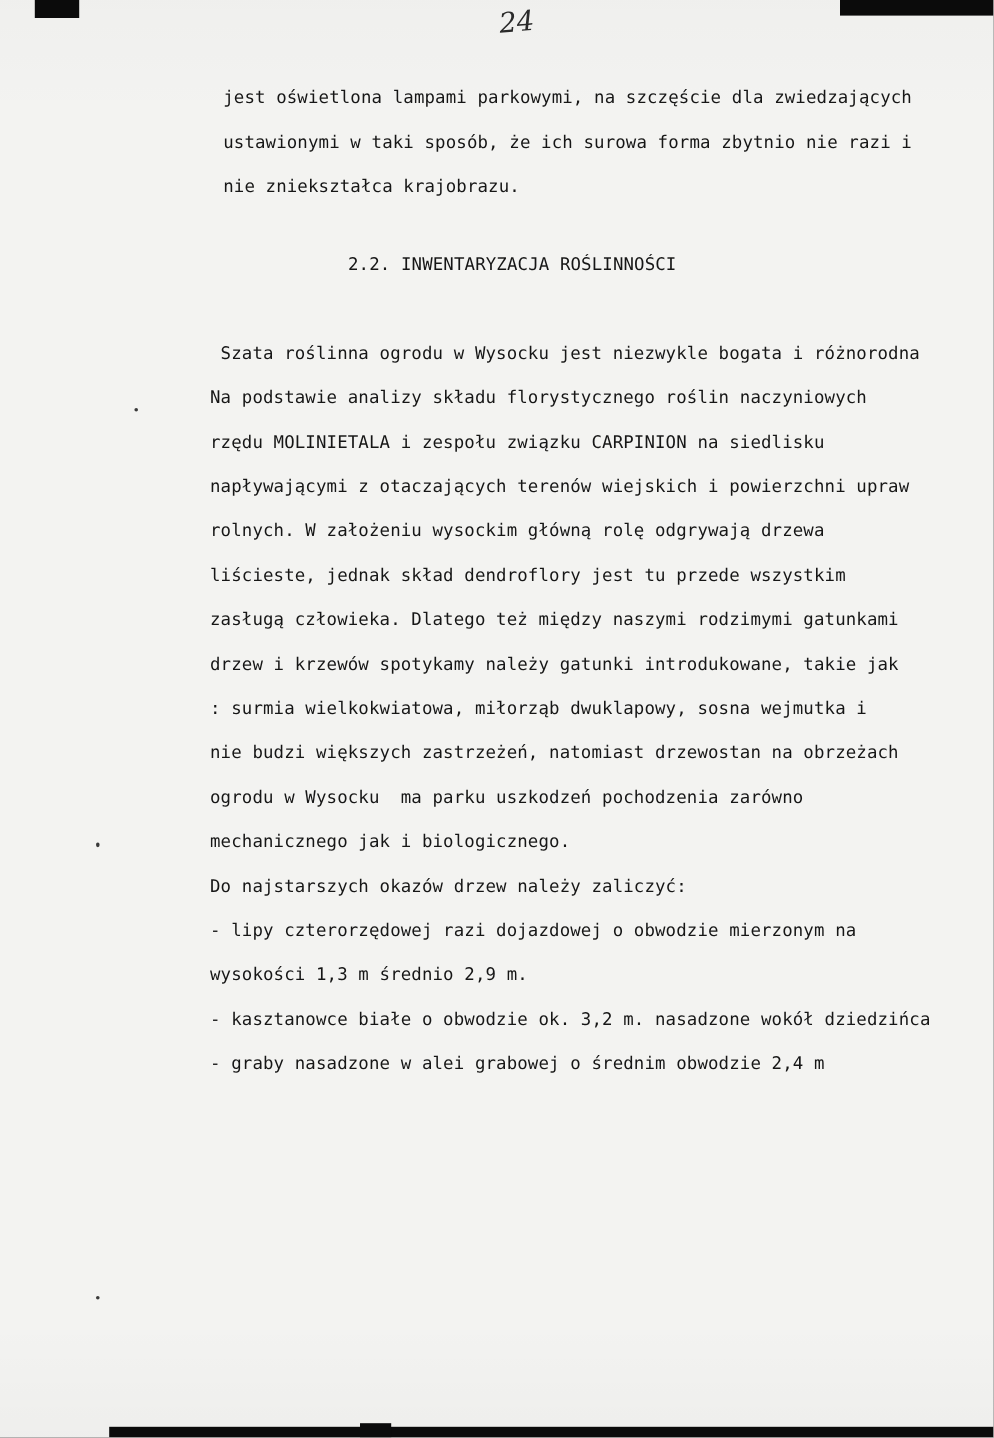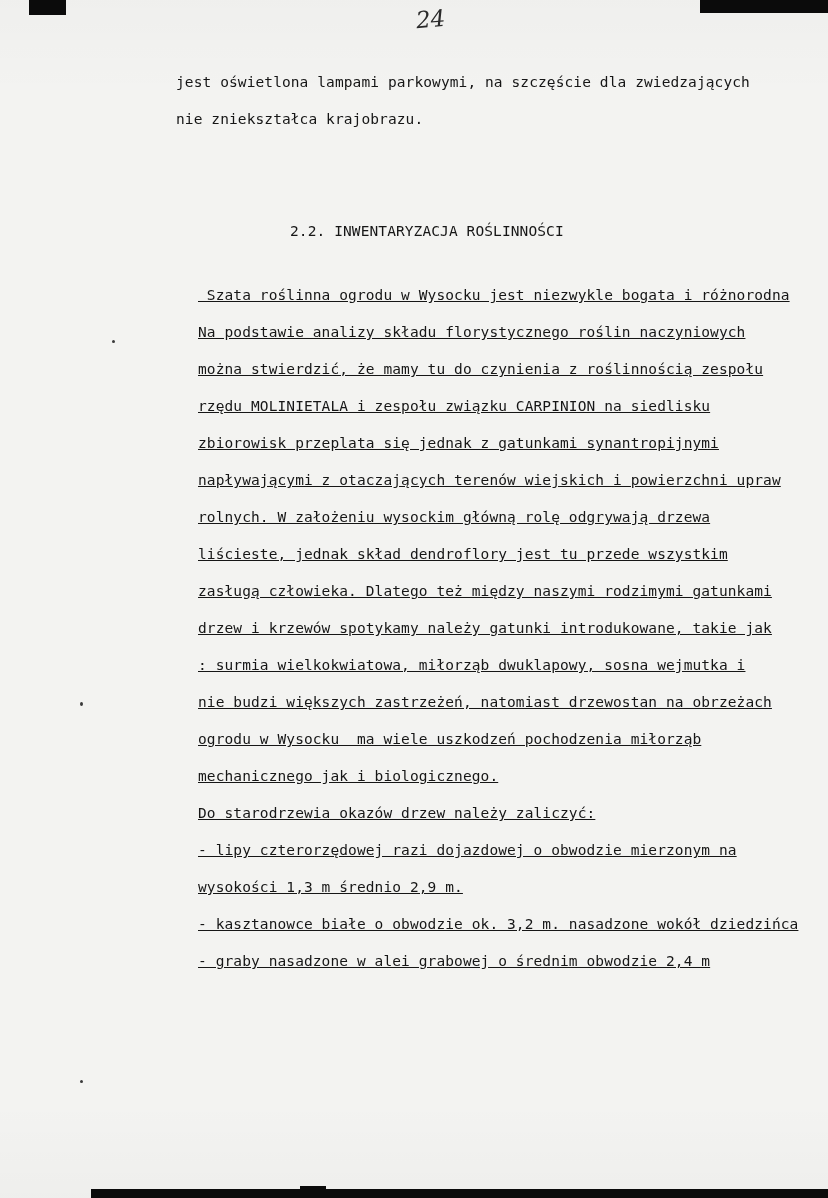--- a/index.html
+++ b/index.html
@@ -30,23 +30,23 @@
     font-size: 14.5px;
     line-height: 37px;
     font-weight: 500;
     letter-spacing: 0.1px;
   }
   .line {
     white-space: pre;
     height: 37px;
   }
 
-  .intro-block   { top: 64px;  left: 176px; }
-  .heading-block { top: 213px; left: 290px; }
-  .body-block    { top: 277px; left: 198px; text-decoration: underline; }
+  .intro-block   { top: 64px;  left: 186px; }
+  .heading-block { top: 203px; left: 290px; }
+  .body-block    { top: 277px; left: 175px; }
 
   .page-number {
     position: absolute;
     top: 6px;
     left: 416px;
     font-family: "DejaVu Serif", serif;
     font-style: italic;
     font-size: 23px;
     color: #2a2a2a;
     transform: rotate(-5deg);
@@ -73,43 +73,42 @@
 </style>
 </head>
 <body>
 
 <div class="page">
 
   <div class="page-number">24</div>
 
   <div class="text-block intro-block">
       <div class="line">jest oświetlona lampami parkowymi, na szczęście dla zwiedzających</div>
+      <div class="line">ustawionymi w taki sposób, że ich surowa forma zbytnio nie razi i</div>
       <div class="line">nie zniekształca krajobrazu.</div>
     </div>
 
   <div class="text-block heading-block">
     <div class="line">2.2. INWENTARYZACJA ROŚLINNOŚCI</div>
   </div>
 
   <div class="text-block body-block">
       <div class="line"> Szata roślinna ogrodu w Wysocku jest niezwykle bogata i różnorodna</div>
       <div class="line">Na podstawie analizy składu florystycznego roślin naczyniowych</div>
-      <div class="line">można stwierdzić, że mamy tu do czynienia z roślinnością zespołu</div>
       <div class="line">rzędu MOLINIETALA i zespołu związku CARPINION na siedlisku</div>
-      <div class="line">zbiorowisk przeplata się jednak z gatunkami synantropijnymi</div>
       <div class="line">napływającymi z otaczających terenów wiejskich i powierzchni upraw</div>
       <div class="line">rolnych. W założeniu wysockim główną rolę odgrywają drzewa</div>
       <div class="line">liścieste, jednak skład dendroflory jest tu przede wszystkim</div>
       <div class="line">zasługą człowieka. Dlatego też między naszymi rodzimymi gatunkami</div>
       <div class="line">drzew i krzewów spotykamy należy gatunki introdukowane, takie jak</div>
       <div class="line">: surmia wielkokwiatowa, miłorząb dwuklapowy, sosna wejmutka i</div>
       <div class="line">nie budzi większych zastrzeżeń, natomiast drzewostan na obrzeżach</div>
-      <div class="line">ogrodu w Wysocku  ma wiele uszkodzeń pochodzenia miłorząb</div>
+      <div class="line">ogrodu w Wysocku  ma parku uszkodzeń pochodzenia zarówno</div>
       <div class="line">mechanicznego jak i biologicznego.</div>
-      <div class="line">Do starodrzewia okazów drzew należy zaliczyć:</div>
+      <div class="line">Do najstarszych okazów drzew należy zaliczyć:</div>
       <div class="line">- lipy czterorzędowej razi dojazdowej o obwodzie mierzonym na</div>
       <div class="line">wysokości 1,3 m średnio 2,9 m.</div>
       <div class="line">- kasztanowce białe o obwodzie ok. 3,2 m. nasadzone wokół dziedzińca</div>
       <div class="line">- graby nasadzone w alei grabowej o średnim obwodzie 2,4 m</div>
     </div>
 
   <div class="scan-mark mark-top-left"></div>
   <div class="scan-mark mark-top-right"></div>
   <div class="scan-mark mark-bottom"></div>
   <div class="scan-mark mark-bottom-notch"></div>

